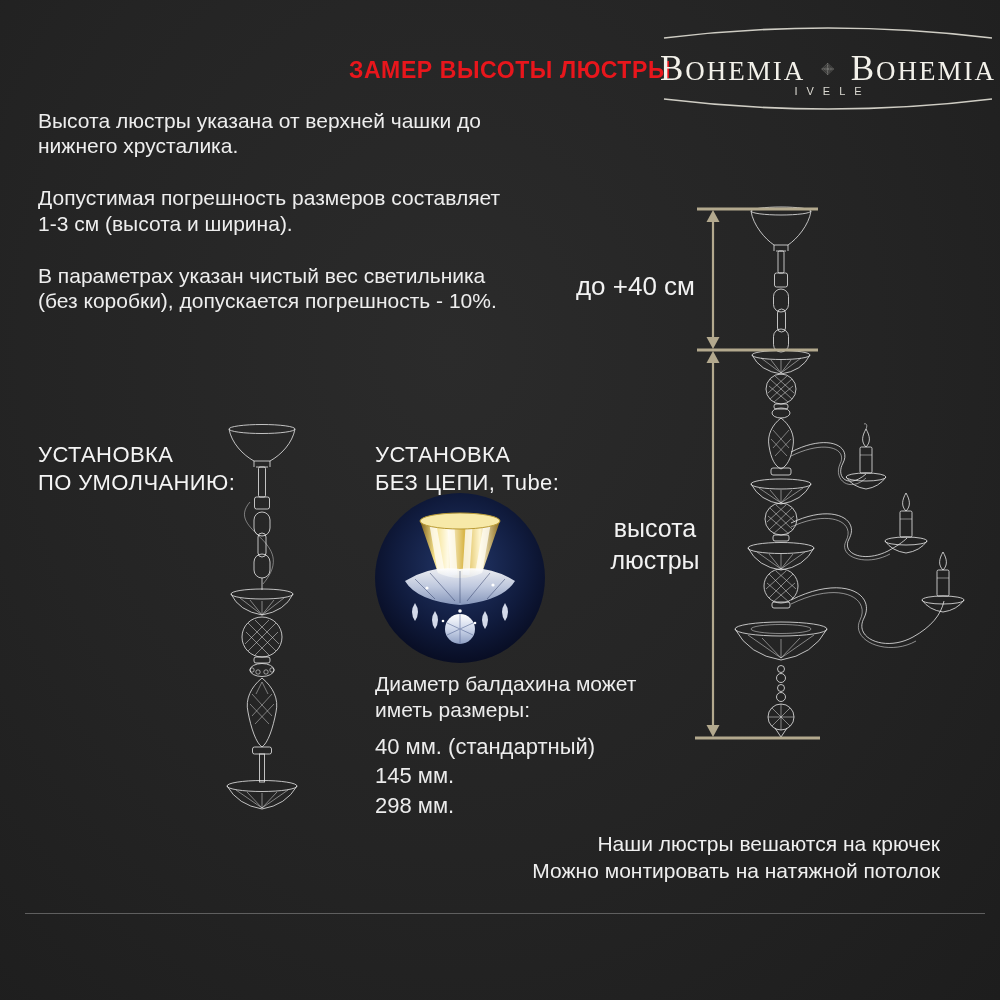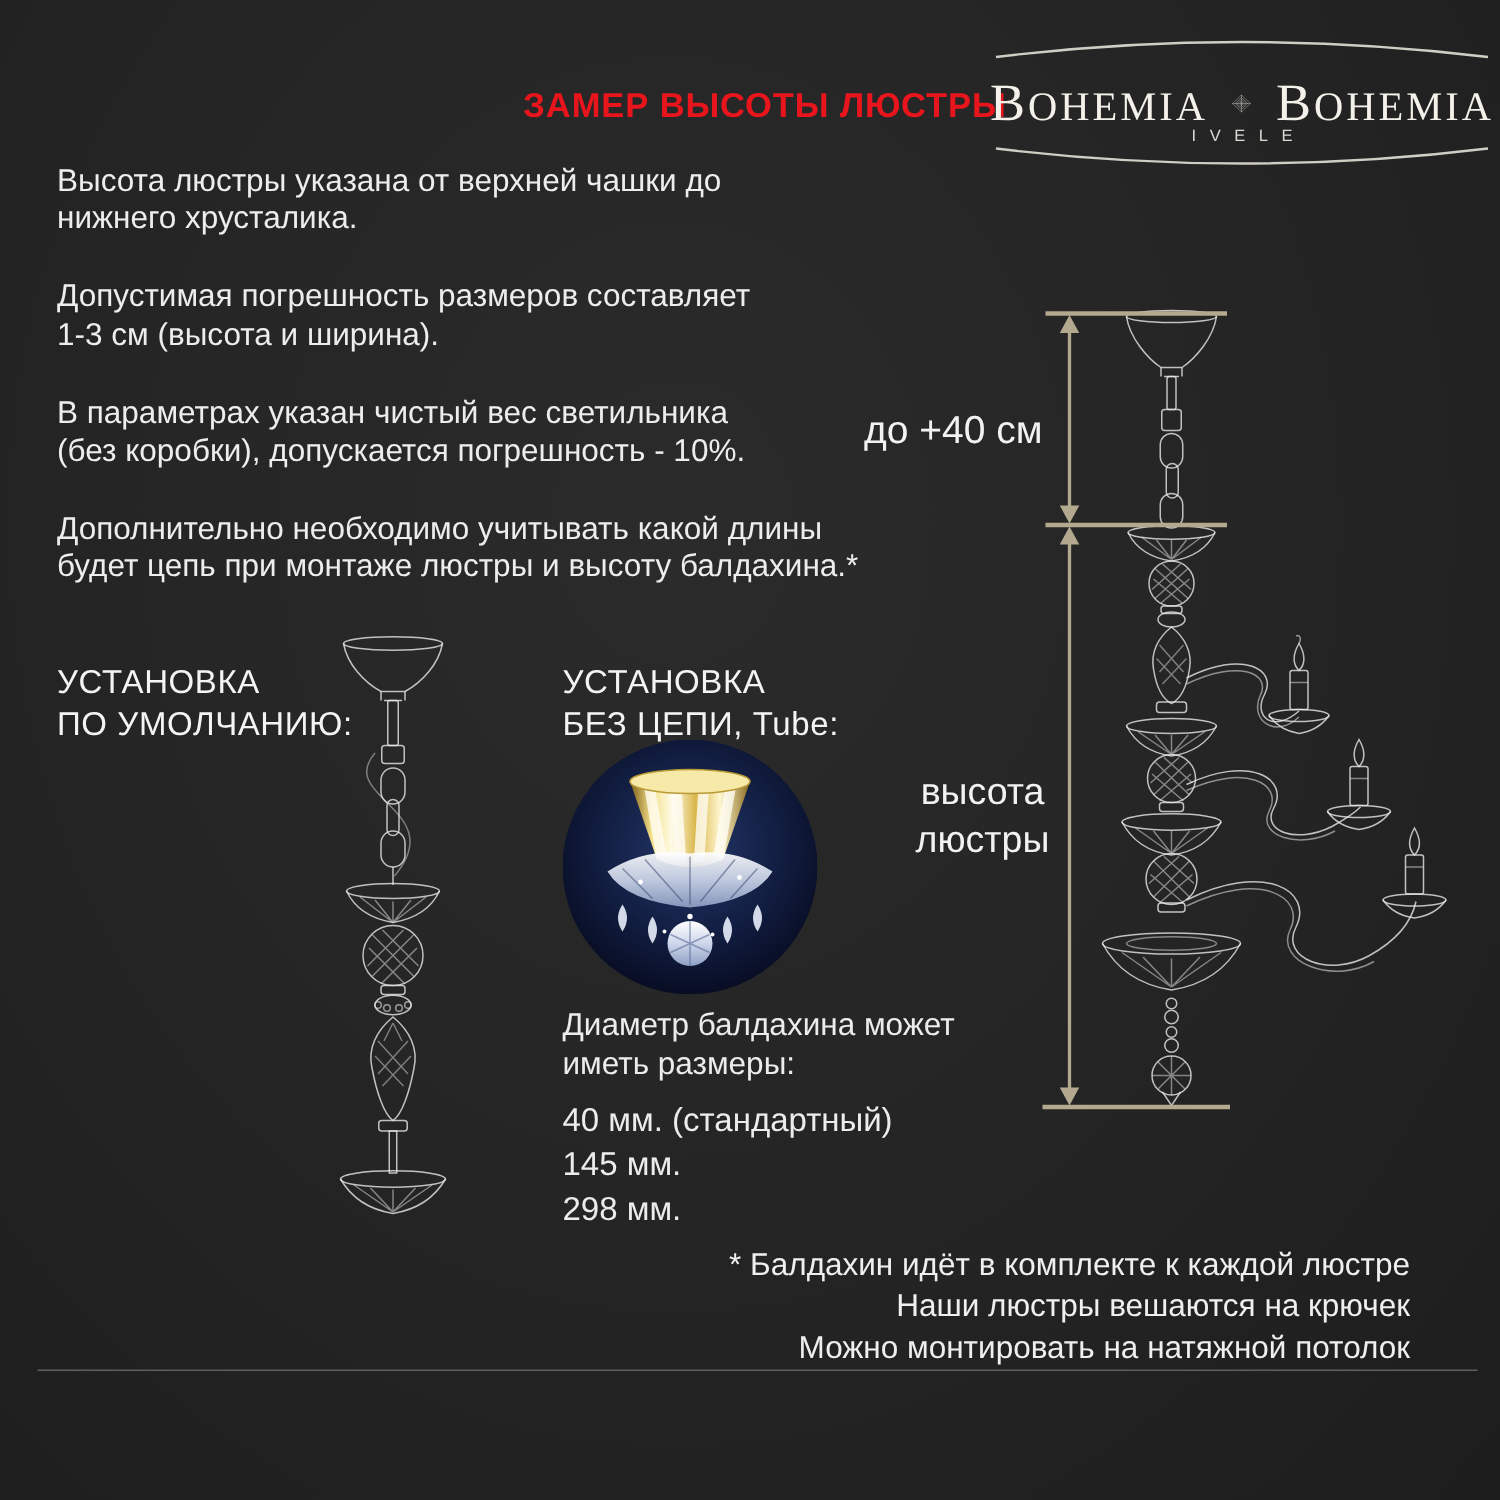--- a/index.html
+++ b/index.html
@@ -74,43 +74,40 @@
     </svg>
   </div>
 
   <div class="intro">
     <p>Высота люстры указана от верхней чашки до
 нижнего хрусталика.</p>
     <p>Допустимая погрешность размеров составляет
 1-3 см (высота и ширина).</p>
     <p>В параметрах указан чистый вес светильника
 (без коробки), допускается погрешность - 10%.</p>
-    <p>Дополнительно необходимо учитывать какой длины
-будет цепь при монтаже люстры и высоту балдахина.*</p>
   </div>
 
   <div class="section-title sec-default">УСТАНОВКА
 ПО УМОЛЧАНИЮ:</div>
   <div class="section-title sec-tube">УСТАНОВКА
 БЕЗ ЦЕПИ, Tube:</div>
 
   <div class="label-chain">до +40 см</div>
   <div class="label-height">высота
 люстры</div>
 
   <div class="canopy">
     <p class="canopy-intro">Диаметр балдахина может
 иметь размеры:</p>
     <div class="size">40 мм. (стандартный)</div>
     <div class="size">145 мм.</div>
     <div class="size">298 мм.</div>
   </div>
 
   <div class="footnotes">
-    <div>* Балдахин идёт в комплекте к каждой люстре</div>
     <div>Наши люстры вешаются на крючек</div>
     <div>Можно монтировать на натяжной потолок</div>
   </div>
 
   <div class="divider"></div>
 
   <div class="photo">
     <svg width="170" height="170" viewBox="0 0 170 170">
       <defs>
         <radialGradient id="pbg" cx="50%" cy="42%" r="65%">

